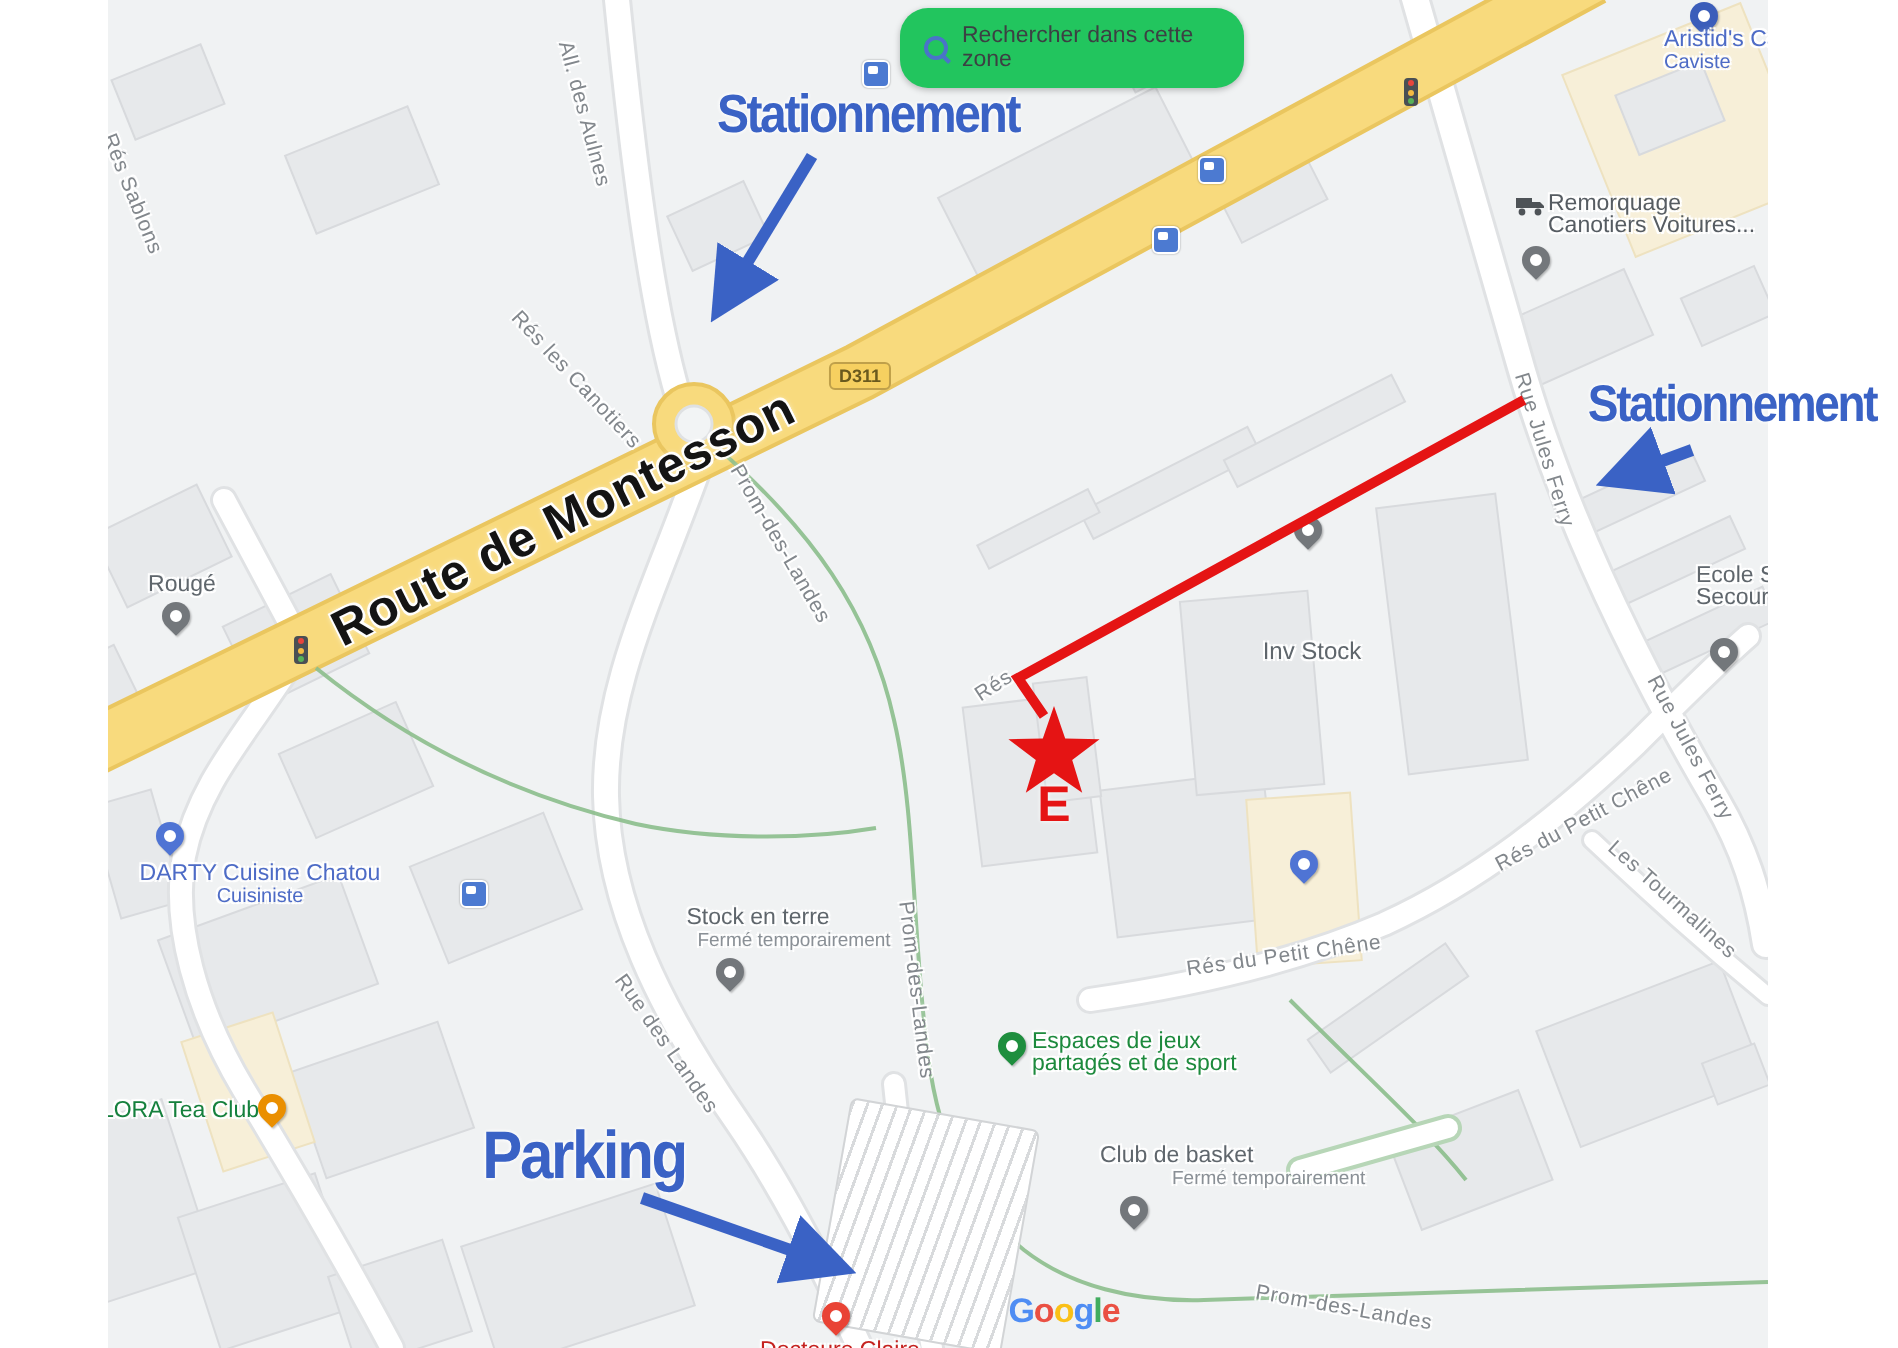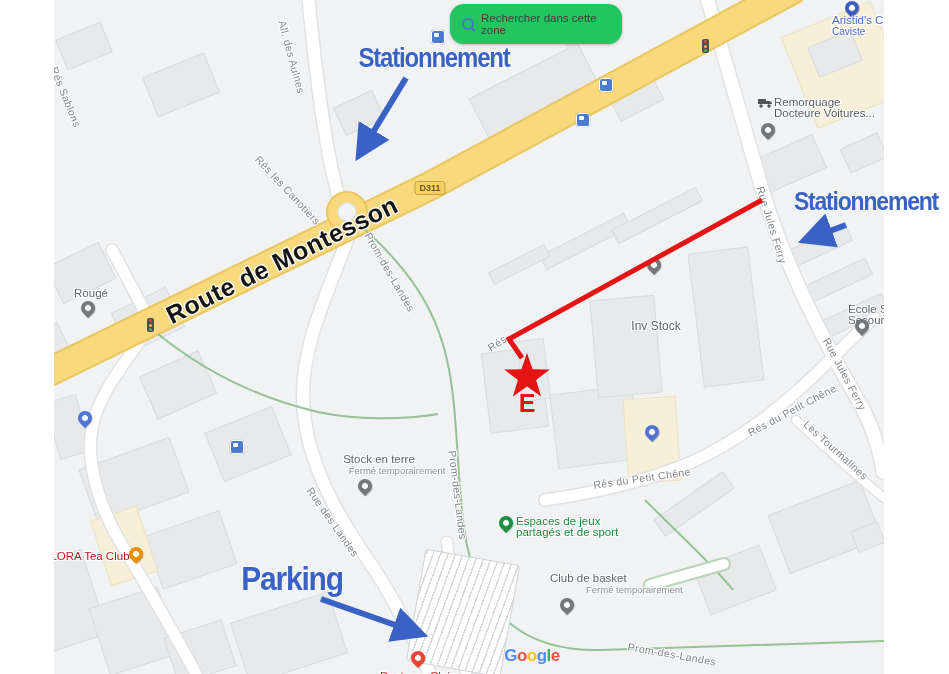--- a/index.html
+++ b/index.html
@@ -19,21 +19,21 @@
   .street{font-size:10.5px;color:#82878c;letter-spacing:.4px;}
   .main-road{font-size:25px;font-weight:800;color:#141414;letter-spacing:.5px;}
   .badge{font-size:9px;font-weight:700;color:#6a5a1e;background:#f6d060;border:1px solid #bfa04a;
     border-radius:3px;padding:0 4px;line-height:12px;text-shadow:none;}
   .poi{line-height:11px;text-align:center;}
   .poi .nm{font-size:11.5px;font-weight:500;}
   .poi .sub{font-size:10px;font-weight:400;}
   .poi .closed{font-size:9.5px;color:#8a9096;padding-left:36px;}
   .anchor-left{transform:translate(0,-50%);text-align:left;}
   .c-gray{color:#5f666c;} .c-dgray{color:#565c62;} .c-blue{color:#4d6bc6;}
-  .c-green{color:#1d8a3d;} .c-amber{color:#b91c1c;} .c-red{color:#c5221f;}
+  .c-green{color:#1d8a3d;} .c-amber{color:#15803d;} .c-red{color:#c5221f;}
   
   .pin{position:absolute;width:14px;height:14px;border-radius:50% 50% 50% 0;
     transform:rotate(-45deg);margin:-17px 0 0 -7px;box-shadow:0 1px 1px rgba(0,0,0,.25);}
   .pin::after{content:"";position:absolute;inset:0;margin:auto;width:6px;height:6px;
     border-radius:50%;background:#ffffff;}
   .p-gray{background:#73777b;} .p-blue{background:#4f74d4;} .p-navy{background:#3b5dba;}
   .p-green{background:#1e8e3e;} .p-amber{background:#ea8f00;} .p-red{background:#e94335;}
   
   .busicon{position:absolute;width:12px;height:12px;margin:-6px 0 0 -6px;background:#4c7ad1;
     border:1.5px solid #ffffff;border-radius:3px;box-shadow:0 0 1px rgba(0,0,0,.4);}
@@ -181,35 +181,39 @@
       <div class="sub">Caviste</div>
     </div>
 
     <svg class="truck" style="left:704px;top:97px;" viewBox="0 0 15 11">
       <path d="M0 2 h8 v5 h-8 z M8 4 h4 l2 2 v1 h-6 z" fill="#4e5357"></path>
       <circle cx="3" cy="9" r="1.7" fill="#4e5357"></circle>
         <circle cx="11" cy="9" r="1.7" fill="#4e5357"></circle>
     </svg>
     <div class="lbl poi c-dgray anchor-left" style="left:720px;top:108px;">
       <div class="nm">Remorquage</div>
-      <div class="nm">Docteure Voitures...</div>
+      <div class="nm">Canotiers Voitures...</div>
     </div>
     <span class="pin p-gray" style="left:714px;top:140px;"></span>
 
     <div class="lbl poi c-gray" style="left:37px;top:293px;">
       <div class="nm">Rougé</div>
     </div>
     <span class="pin p-gray" style="left:34px;top:318px;"></span>
 
     <span class="pin p-gray" style="left:600px;top:275px;"></span>
     <div class="lbl poi c-gray" style="left:602px;top:285px;margin-top:41px;">
       <div class="nm" style="font-size:12px;">Inv Stock</div>
     </div>
 
     <span class="pin p-blue" style="left:31px;top:428px;"></span>
+    <div class="lbl poi c-blue" style="left:76px;top:443px;">
+      <div class="nm">DARTY Cuisine Chatou</div>
+      <div class="sub">Cuisiniste</div>
+    </div>
 
     <span class="pin p-blue" style="left:598px;top:442px;"></span>
 
     <div class="lbl poi c-amber" style="left:36px;top:556px;">
       <div class="nm">LORA Tea Club</div>
     </div>
     <span class="pin p-amber" style="left:82px;top:564px;"></span>
 
     <div class="lbl poi c-gray" style="left:325px;top:465px;">
       <div class="nm">Stock en terre</div>
@@ -222,21 +226,21 @@
       <div class="nm">Espaces de jeux</div>
       <div class="nm">partagés et de sport</div>
     </div>
 
     <div class="lbl poi c-gray anchor-left" style="left:496px;top:584px;">
       <div class="nm">Club de basket</div>
       <div class="closed">Fermé temporairement</div>
     </div>
     <span class="pin p-gray" style="left:513px;top:615px;"></span>
 
-    <div class="lbl poi c-gray anchor-left" style="left:794px;top:315px;">
+    <div class="lbl poi c-gray anchor-left" style="left:794px;top:294px;">
       <div class="nm">Ecole S</div>
       <div class="nm">Secour</div>
     </div>
     <span class="pin p-gray" style="left:808px;top:336px;"></span>
 
     <span class="pin p-red" style="left:364px;top:668px;"></span>
     <div class="lbl poi c-red" style="left:366px;top:676px;">
       <div class="nm">Docteure Claire</div>
     </div>
 

